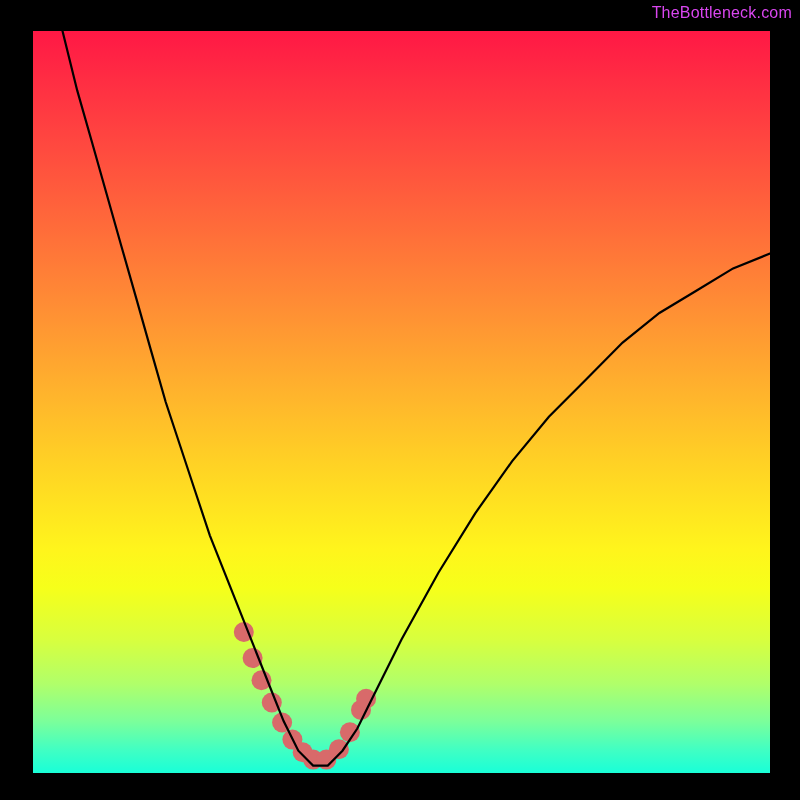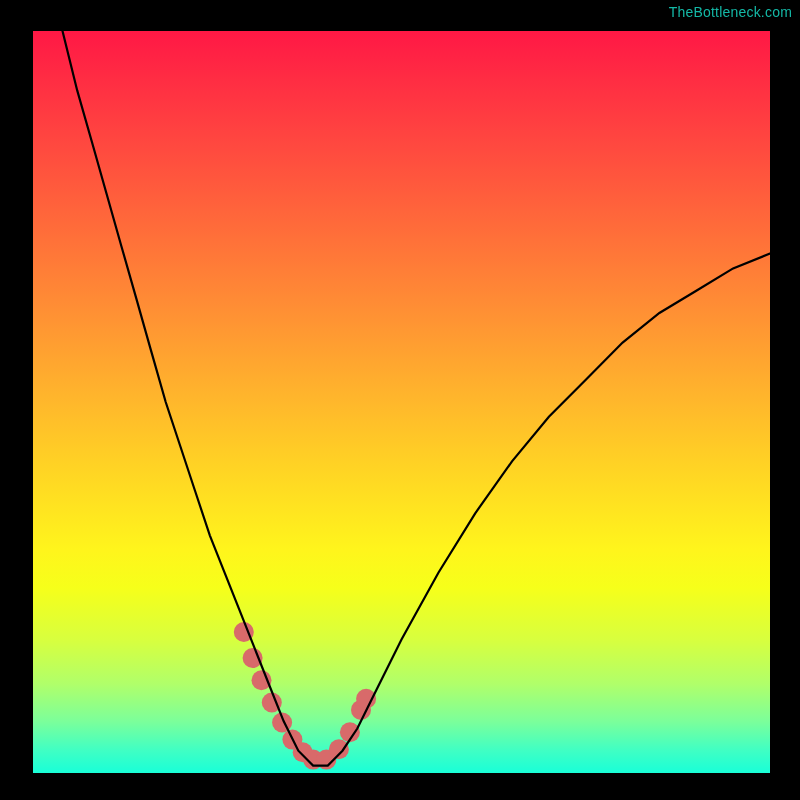--- a/index.html
+++ b/index.html
@@ -33,22 +33,22 @@
       #f6ff1a 75%,
       #d8ff3e 82%,
       #b0ff6a 88%,
       #7cff9a 93%,
       #3fffc4 97%,
       #19ffd8 100%
     );
   }
   .watermark {
     position: absolute;
-    color: #14b8a6;
-    font-size: 14px;
+    color: #d946ef;
+    font-size: 16px;
     font-weight: 500;
     letter-spacing: 0.2px;
     user-select: none;
   }
   svg.curve {
     position: absolute;
     left: 0;
     top: 0;
   }
 </style>

